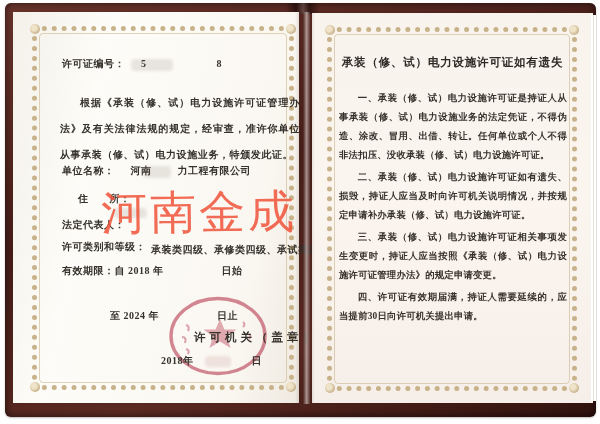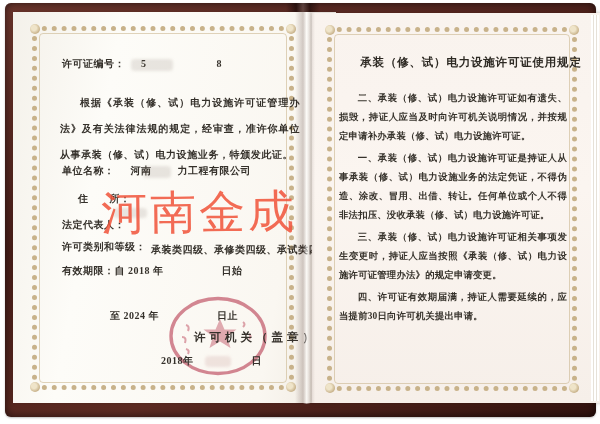--- a/index.html
+++ b/index.html
@@ -17,21 +17,20 @@
   }
   .spine-notch{
     position:absolute;left:286px;top:3px;width:34px;height:11px;
     background:linear-gradient(90deg,rgba(0,0,0,0) 0%,rgba(10,2,2,.55) 30%,rgba(120,120,120,.35) 50%,rgba(10,2,2,.5) 70%,rgba(0,0,0,0) 100%);
   }
   
   .page{
     position:absolute;top:12px;height:391px;
     background:#fbf9f4;
     box-shadow:0 0 4px rgba(40,20,15,.25);
-    padding-left:37px;
   }
   .page.left{
     left:13px;width:286px;
     background:linear-gradient(100deg,#f4f1ea 0%,#fdfcf8 28%,#faf7f1 80%,#efe9e0 100%);
   }
   .page.right{
     left:312px;top:13px;width:281px;height:390px;
     background:linear-gradient(180deg,#f9f3ee 0%,#fbf5f0 45%,#f6efe9 100%);
   }
   .fore-edge{
@@ -178,24 +177,24 @@
 </div>
 
 <div class="page right">
   <div class="lace r">
     <i class="c1"></i>
     <i class="c2"></i>
     <i class="c3"></i>
     <i class="c4"></i>
   </div>
 
-  <div class="rp-title">承装（修、试）电力设施许可证使用规定</div>
+  <div class="rp-title">承装（修、试）电力设施许可证如有遗失</div>
 
   <div class="rules">
+    <p>一、承装（修、试）电力设施许可证是持证人从事承装（修、试）电力设施业务的法定凭证，不得伪造、涂改、冒用、出借、转让。任何单位或个人不得非法扣压、没收承装（修、试）电力设施许可证。</p>
     <p>二、承装（修、试）电力设施许可证如有遗失、损毁，持证人应当及时向许可机关说明情况，并按规定申请补办承装（修、试）电力设施许可证。</p>
-    <p>一、承装（修、试）电力设施许可证是持证人从事承装（修、试）电力设施业务的法定凭证，不得伪造、涂改、冒用、出借、转让。任何单位或个人不得非法扣压、没收承装（修、试）电力设施许可证。</p>
     <p>三、承装（修、试）电力设施许可证相关事项发生变更时，持证人应当按照《承装（修、试）电力设施许可证管理办法》的规定申请变更。</p>
     <p>四、许可证有效期届满，持证人需要延续的，应当提前30日向许可机关提出申请。</p>
   </div>
 </div>
 
 <div class="gutter"></div>
 <div class="fore-edge"></div>
 
 </body></html>

